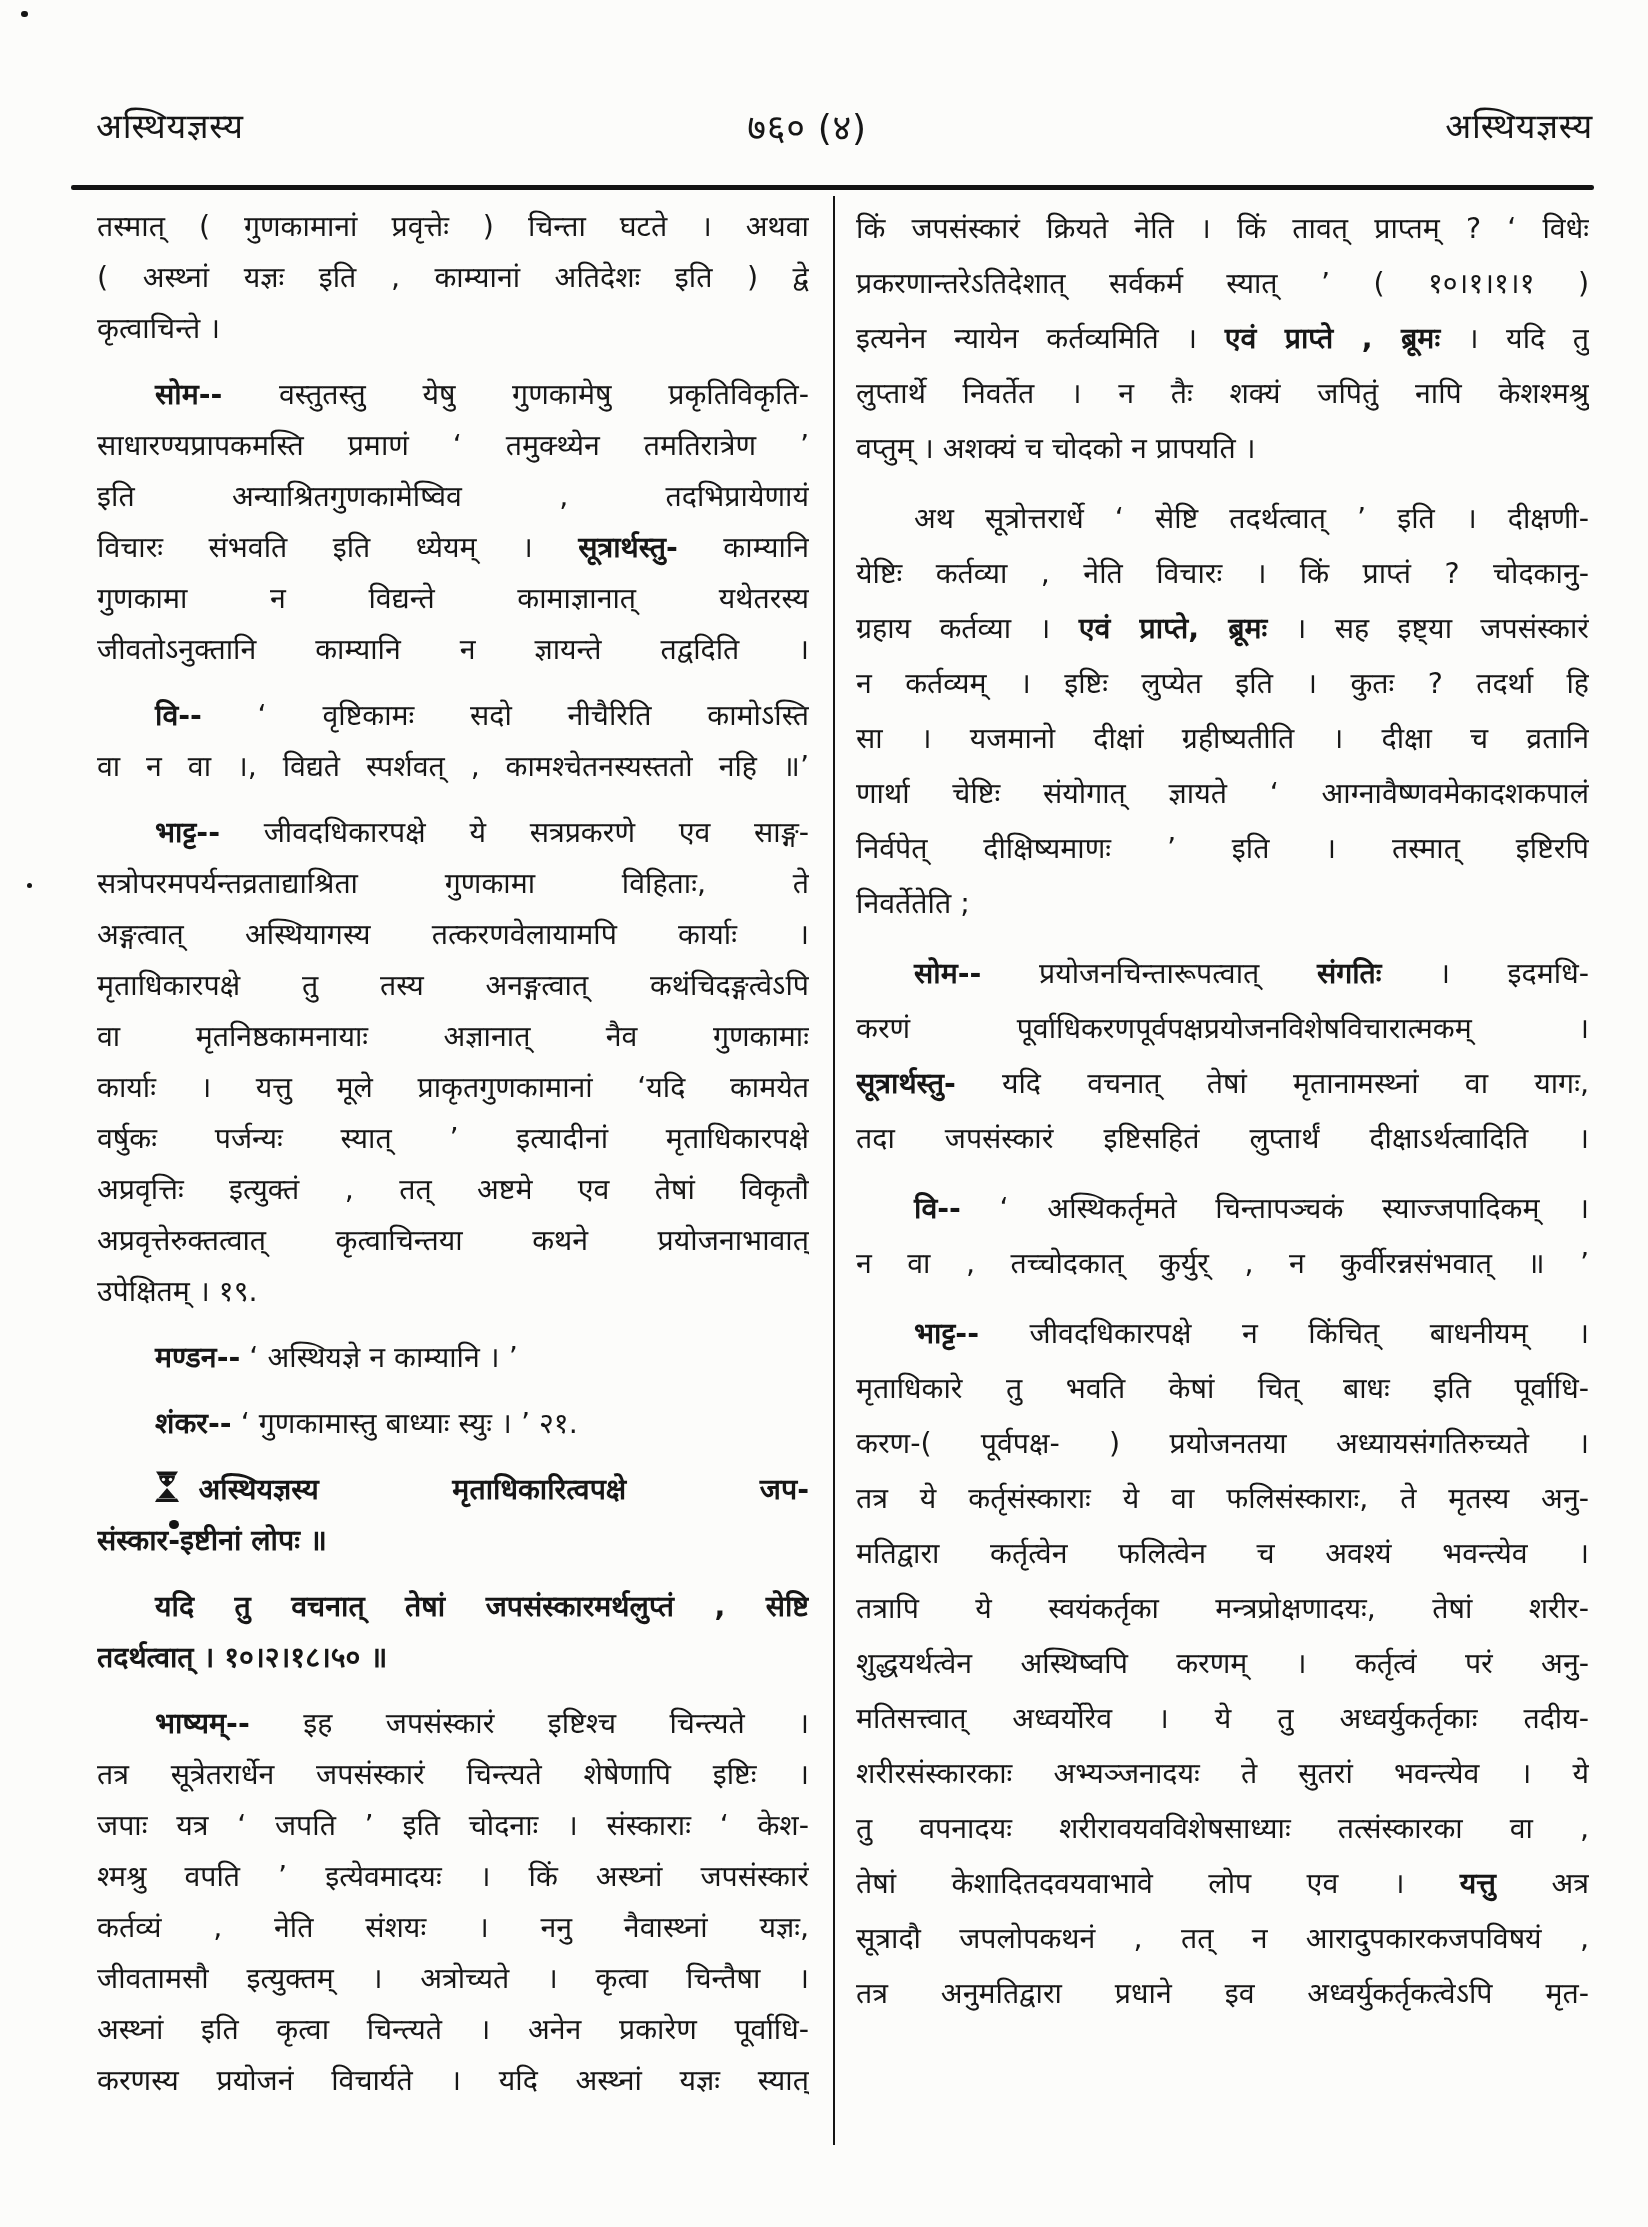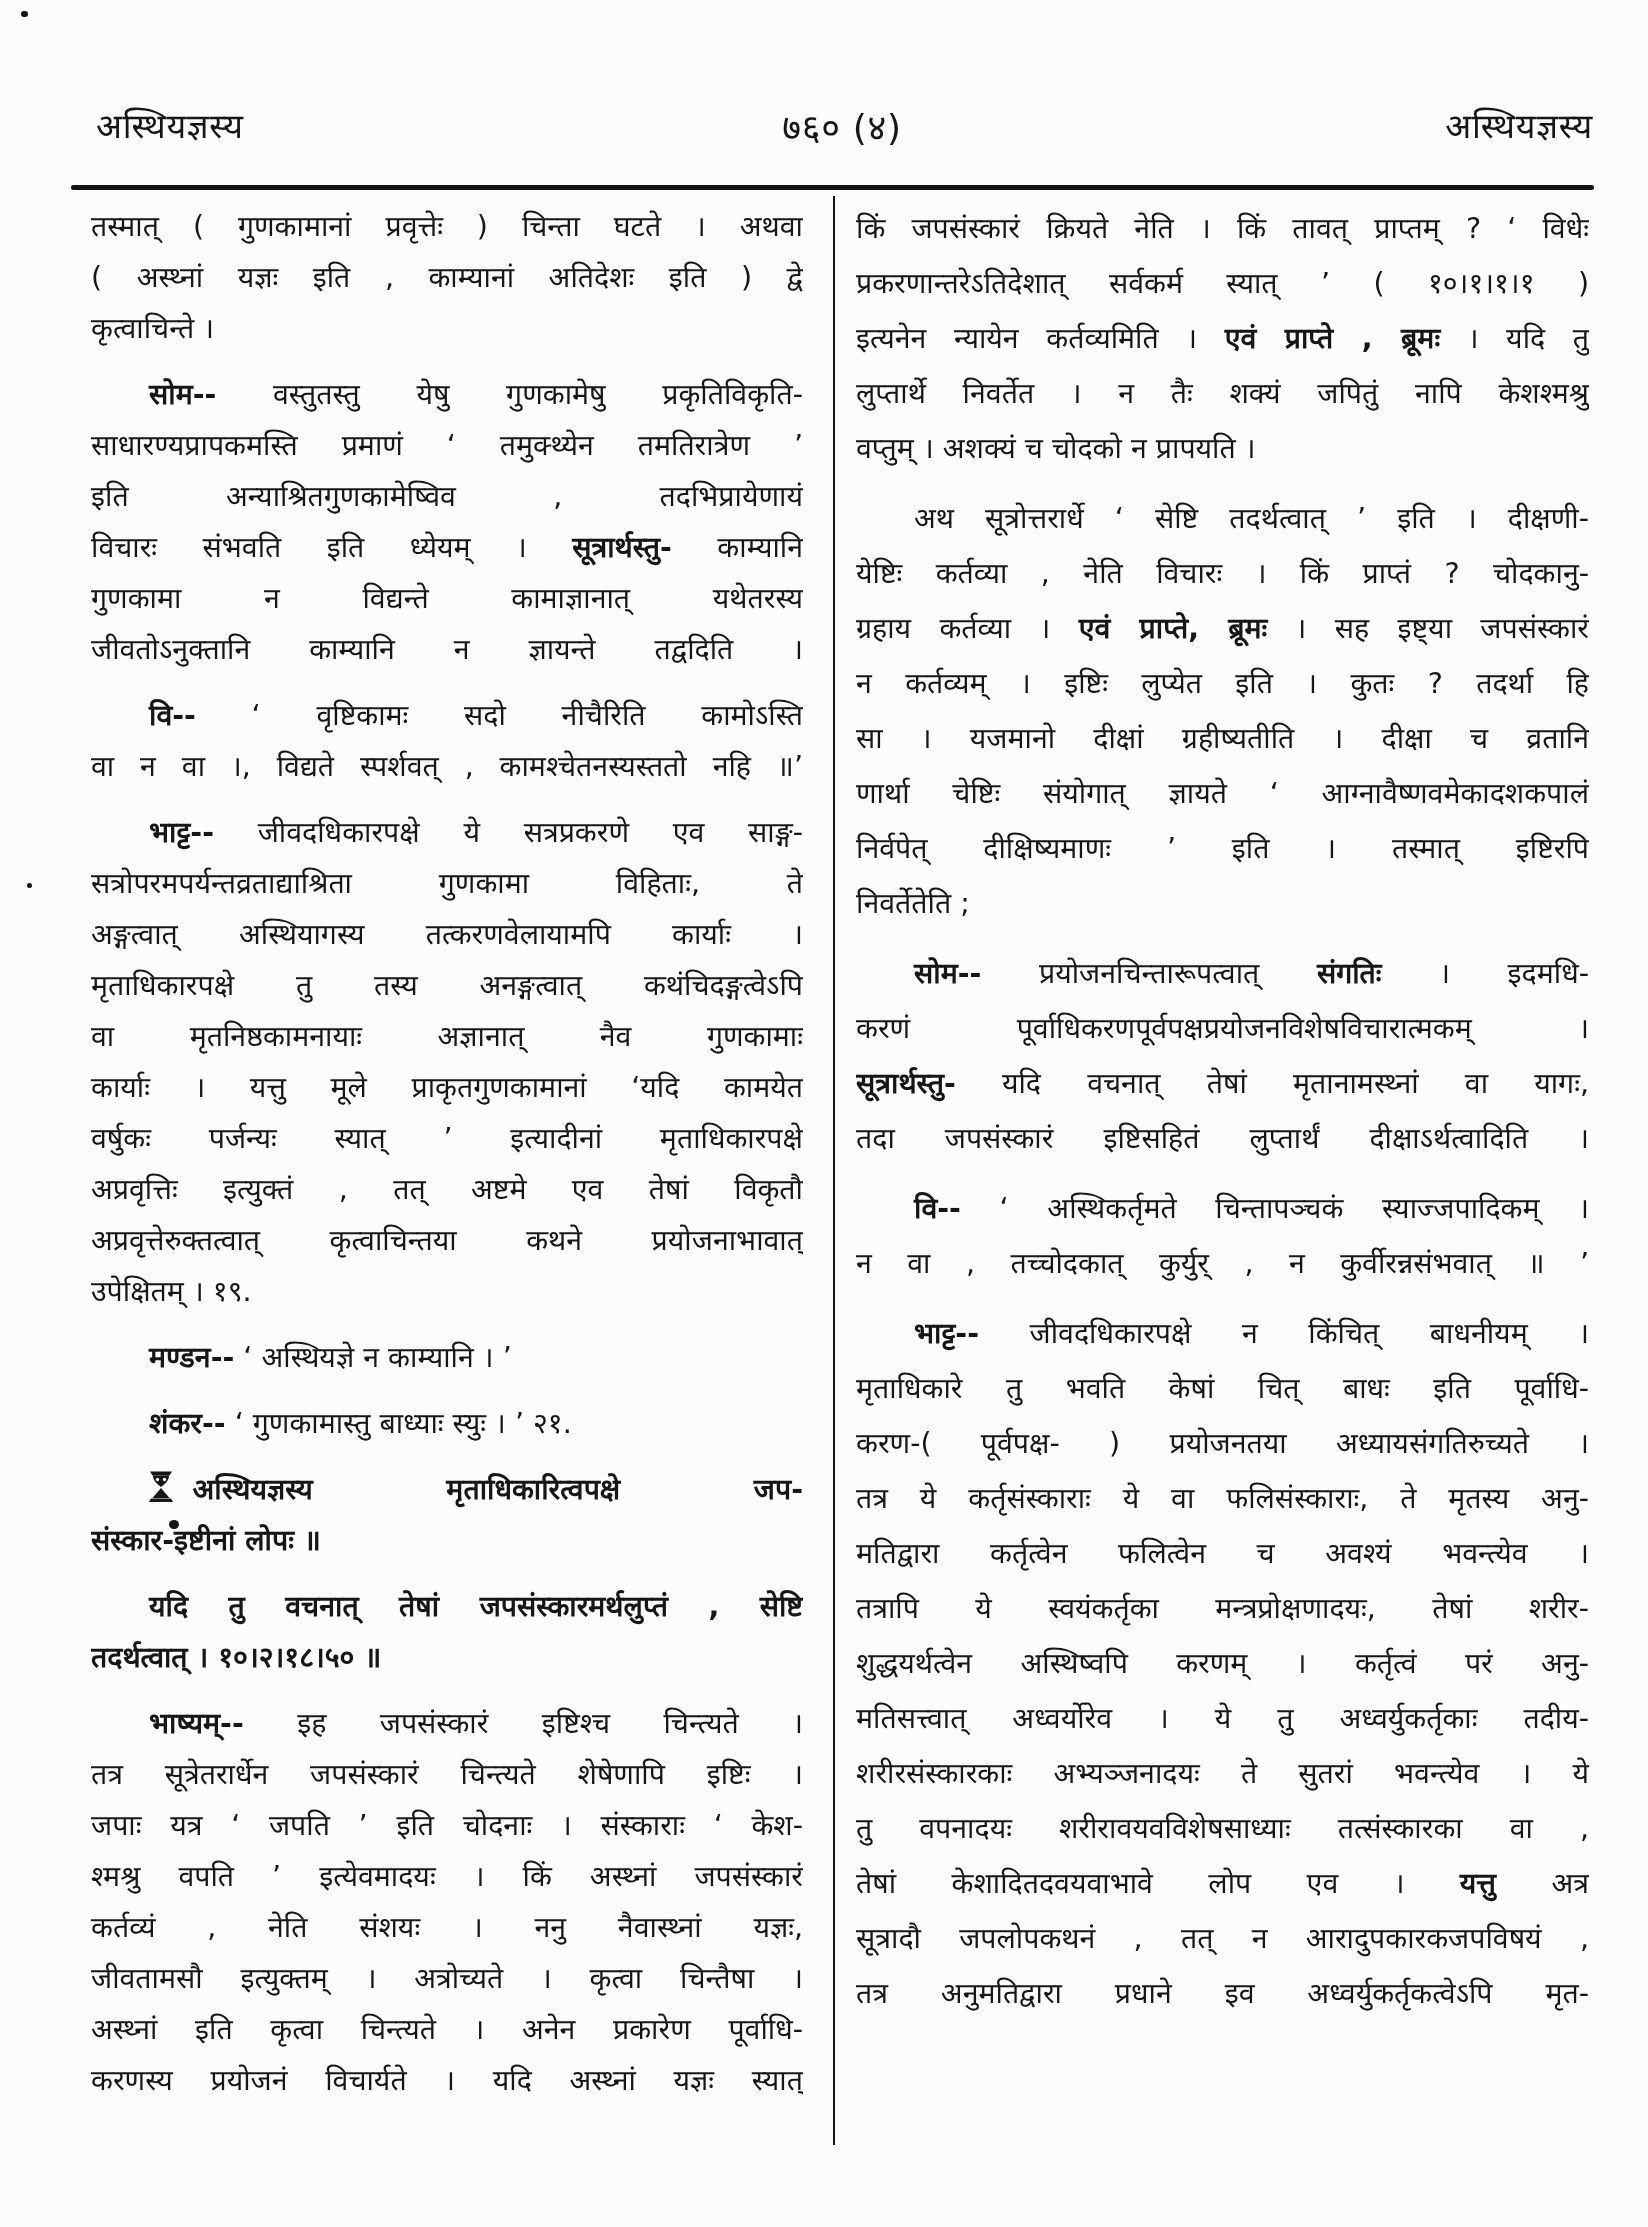--- a/index.html
+++ b/index.html
@@ -4,26 +4,26 @@
 <style>
   html,body{margin:0;padding:0;}
   body{
     width:1648px;height:2227px;position:relative;
     background:#fcfcfa;color:#161616;
     font-family:"DejaVu Sans","Liberation Sans",sans-serif;
     overflow:hidden;
   }
   .running-head{position:absolute;top:102px;font-size:34px;font-weight:normal;letter-spacing:0.7px;}
   .rh-left{left:96px;}
-  .rh-center{left:722px;width:240px;text-align:center;font-size:36px;}
+  .rh-center{left:687px;width:240px;text-align:center;font-size:36px;}
   .rh-right{right:55px;}
   .head-rule{position:absolute;left:71px;top:185px;width:1523px;height:4.5px;background:#141414;border-radius:2.2px;}
   .col-divider{position:absolute;left:833px;top:196px;width:2.2px;height:1949px;background:#141414;}
   .col{position:absolute;top:202px;}
-  .col-left{left:91px;width:712px;}
+  .col-left{left:97px;width:712px;}
   .col-right{left:856px;width:733px;}
   .para{margin-top:15px;}
   .para:first-child{margin-top:0;}
   .para.ind .line:first-child{text-indent:58px;}
   .line{
     height:51px;line-height:49px;font-size:28.5px;
     text-align:justify;overflow:hidden;white-space:normal;
   }
   .col-right .line{height:55px;line-height:53px;}
   .line.just{text-align-last:justify;}

